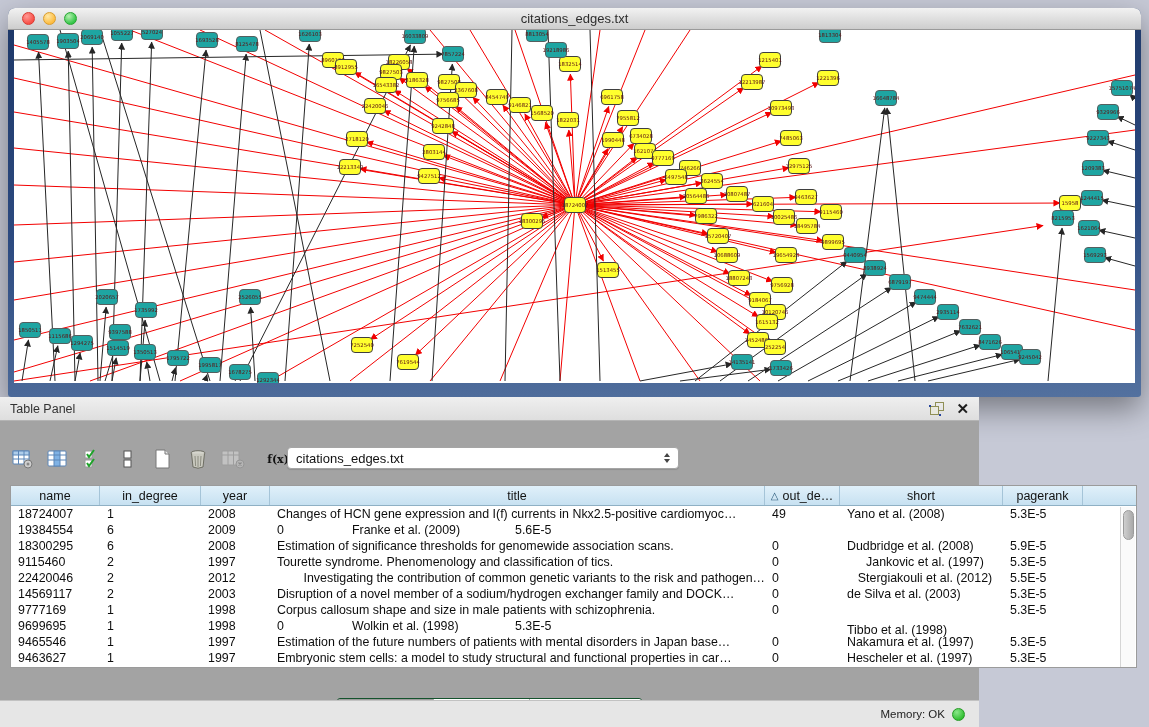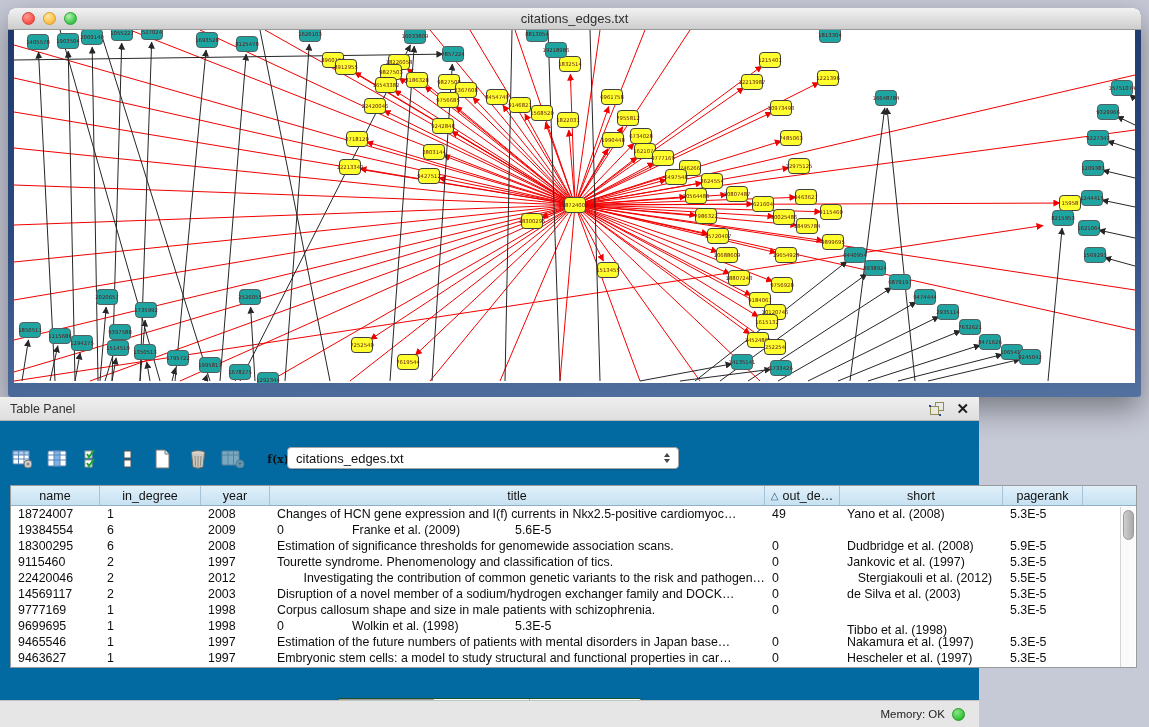--- a/index.html
+++ b/index.html
@@ -17,21 +17,21 @@
   .light { width:13px; height:13px; border-radius:50%; }
   .light.red   { background:radial-gradient(circle at 35% 30%, #ff9a96,#f85047 70%); border:1px solid #d93b33; }
   .light.yellow{ background:radial-gradient(circle at 35% 30%, #ffe9a8,#fdbc40 70%); border:1px solid #d99d2e; }
   .light.green { background:radial-gradient(circle at 35% 30%, #b7f0b1,#35c649 70%); border:1px solid #27a532; }
   .win-title { flex:1; text-align:center; font-size:13px; color:#2e2e2e; }
   .frame-body { padding:0 6px 14px 6px; height:367px; }
   .canvas { width:1121px; height:353px; background:#ffffff; position:relative; overflow:hidden; }
   .canvas svg { display:block; width:1121px; height:353px; }
 
   
-  .table-panel { position:absolute; left:0; top:397px; width:979px; height:330px; background:#0369a1; }
+  .table-panel { position:absolute; left:0; top:397px; width:979px; height:330px; background:#a3a3a3; }
   .tp-titlebar { height:24px; background:linear-gradient(#efefef,#dedede);
     border-bottom:1px solid #b4b4b4; display:flex; align-items:center; padding:0 10px; }
   .tp-title { font-size:12.5px; color:#333; }
   .tp-actions { margin-left:auto; display:flex; align-items:center; gap:12px; }
   .float-icon { width:14px; height:13px; position:relative; display:inline-block; }
   .float-icon .sq1 { position:absolute; left:0; bottom:0; width:9px; height:9px; border:1px solid #8f8f55; background:#e9e9df; }
   .float-icon .sq2 { position:absolute; right:0; top:0; width:9px; height:9px; border:1px solid #8f8f55; background:transparent; }
   .float-icon .dot { position:absolute; width:2px; height:2px; background:#27459c; }
   .close-x { font-size:15px; font-weight:bold; color:#1d1d1d; line-height:14px; cursor:default; }
 
@@ -810,21 +810,21 @@
           <div class="td" style="width: 75px;">0</div>
           <div class="td" style="width: 163px;">Dudbridge et al. (2008)</div>
           <div class="td" style="width: 80px;">5.9E-5</div>
         </div>
         <div class="tr">
           <div class="td" style="width: 89px;">9115460</div>
           <div class="td" style="width: 101px;">2</div>
           <div class="td" style="width: 69px;">1997</div>
           <div class="td" style="width: 495px;">Tourette syndrome. Phenomenology and classification of tics.</div>
           <div class="td" style="width: 75px;">0</div>
-          <div class="td" style="width: 163px;">Jankovic et al. (1997)</div>
+          <div class="td" style="width: 163px; text-align: center;">Jankovic et al. (1997)</div>
           <div class="td" style="width: 80px;">5.3E-5</div>
         </div>
         <div class="tr">
           <div class="td" style="width: 89px;">22420046</div>
           <div class="td" style="width: 101px;">2</div>
           <div class="td" style="width: 69px;">2012</div>
           <div class="td" style="width: 495px; text-align: right;">Investigating the contribution of common genetic variants to the risk and pathogen…</div>
           <div class="td" style="width: 75px;">0</div>
           <div class="td" style="width: 163px; text-align: center;">Stergiakouli et al. (2012)</div>
           <div class="td" style="width: 80px;">5.5E-5</div>

